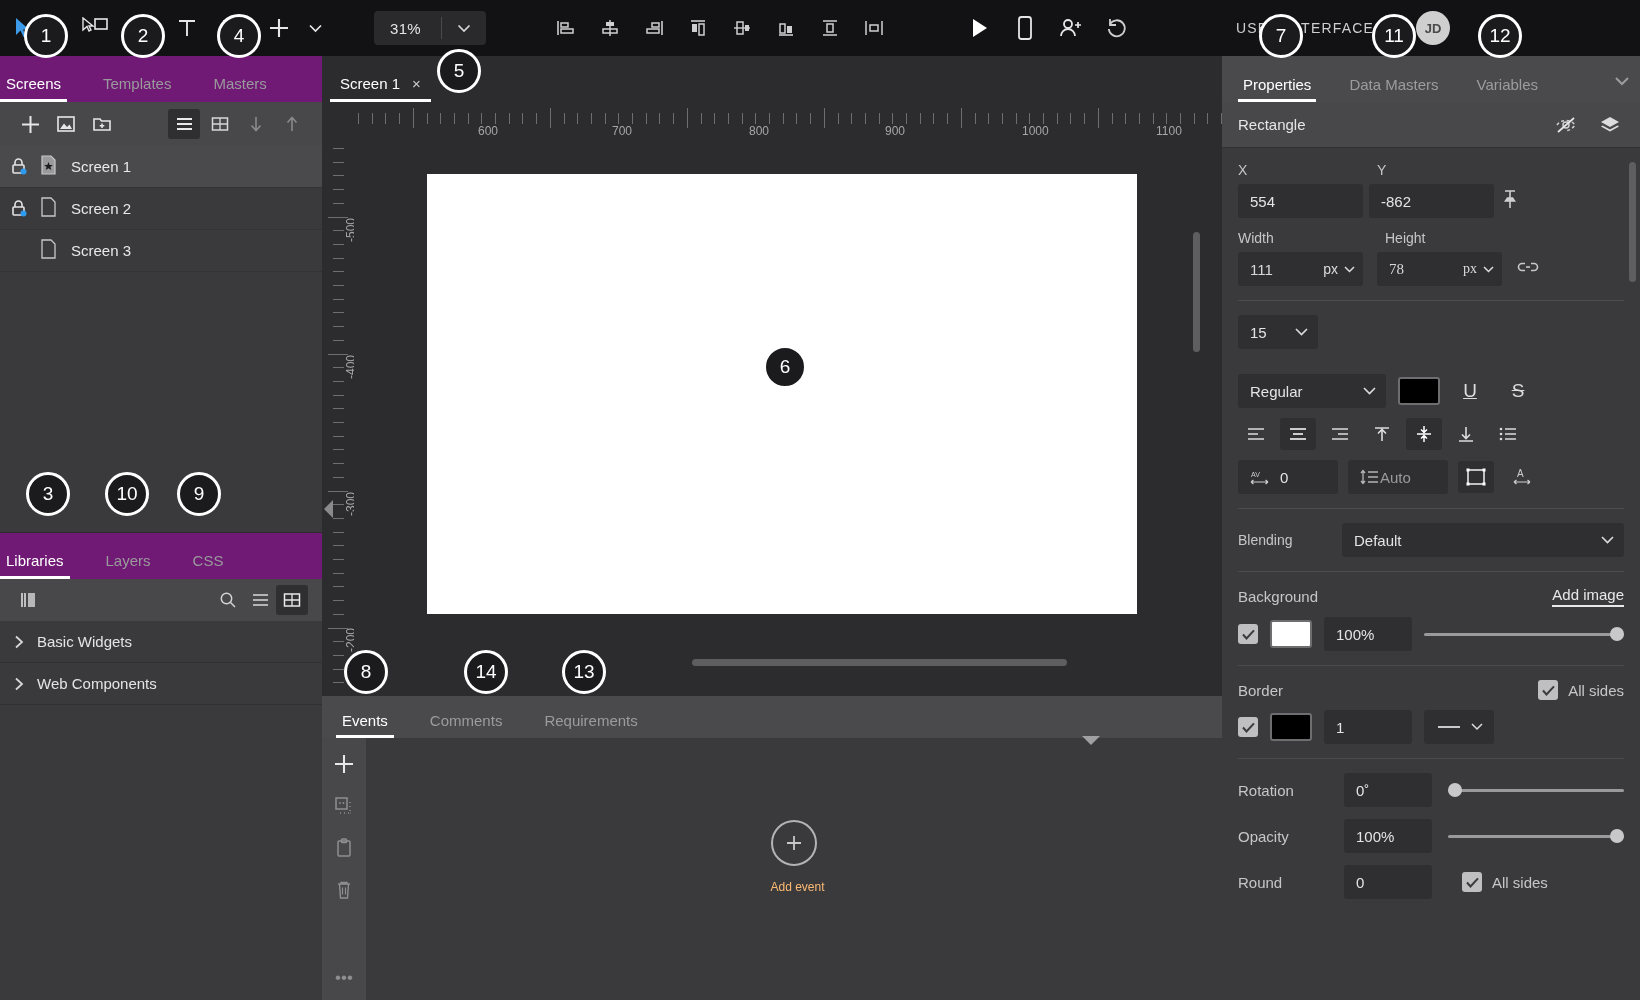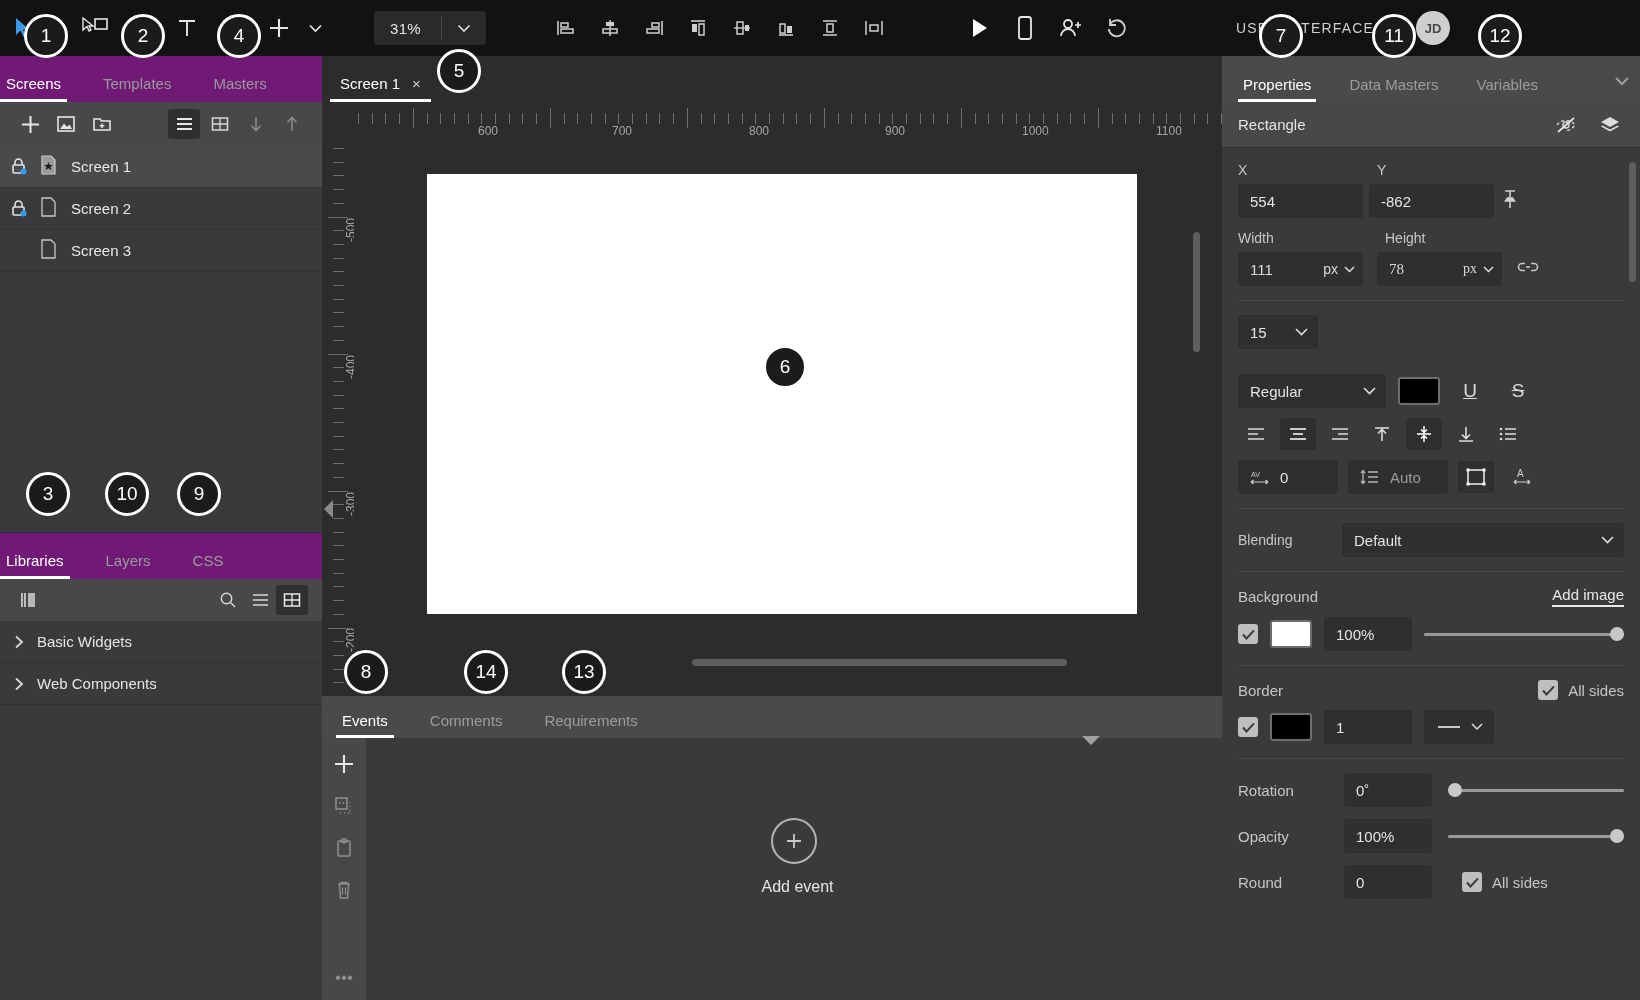--- a/index.html
+++ b/index.html
@@ -172,21 +172,21 @@
   .ev-rail .ic-btn { width: 34px; height: 32px; }
   .ev-rail .dots { margin-top: auto; margin-bottom: 12px; color: #8e8e90; font-size: 17px; }
   .ev-main {
     flex: 1; background: #3a3a3c; display: flex; flex-direction: column;
     align-items: center; justify-content: center; gap: 14px; padding-bottom: 24px;
   }
   .add-circle {
     width: 46px; height: 46px; border-radius: 50%; border: 2px solid #b4b4b6;
     display: flex; align-items: center; justify-content: center; cursor: pointer;
   }
-  .add-text { font-size: 16px; color: #e5e5e5; margin-left: 7px; }
+  .add-text { font-size: 12px; color: #fdba74; margin-left: 7px; }
 
   
   .right-panel {
     position: absolute; right: 0; top: 56px; width: 418px; height: 944px;
     background: #3a3a3c; display: flex; flex-direction: column;
   }
   .rp-tabs { display: flex; align-items: flex-end; height: 46px; background: #4a4a4c; padding-left: 16px; }
   .rp-tab {
     font-size: 15px; color: #9c9c9e; padding: 0 5px 9px 5px; margin-right: 28px;
     position: relative; cursor: pointer; white-space: nowrap;
@@ -866,21 +866,21 @@
           </div>
         </div>
         <div class="row" style="gap:10px; margin-top:10px;">
           <div class="fld" style="width:100px; gap:10px;">
             <svg width="20" height="16" viewBox="0 0 20 16">
                 <text x="1" y="8" font-size="7" fill="#cfcfd1" font-family="sans-serif">AV</text>
                 <path d="M1 13 H18 M1 13 L3.5 11 M1 13 L3.5 15 M18 13 L15.5 11 M18 13 L15.5 15" stroke="#cfcfd1" stroke-width="1.2" fill="none"></path>
               </svg>
             <span>0</span>
           </div>
-          <div class="fld" style="width:100px; gap:10px; color:#9a9a9c;">
+          <div class="fld" style="width:100px; gap:0; color:#9a9a9c;">
             <svg width="20" height="16" viewBox="0 0 20 16">
                 <path d="M3 2 V14 M1 4 L3 1.5 L5 4 M1 12 L3 14.5 L5 12 M8 3 H18 M8 8 H18 M8 13 H18" stroke="#b4b4b6" stroke-width="1.3" fill="none"></path>
               </svg>
             <span>Auto</span>
           </div>
           <div class="tool-ic sel">
             <svg width="22" height="20" viewBox="0 0 22 20">
                 <rect x="3" y="3" width="16" height="14" fill="none" stroke="#ffffff" stroke-width="1.4"></rect>
                 <rect x="1.5" y="1.5" width="3" height="3" fill="#ffffff"></rect>
                 <rect x="17.5" y="1.5" width="3" height="3" fill="#ffffff"></rect>

